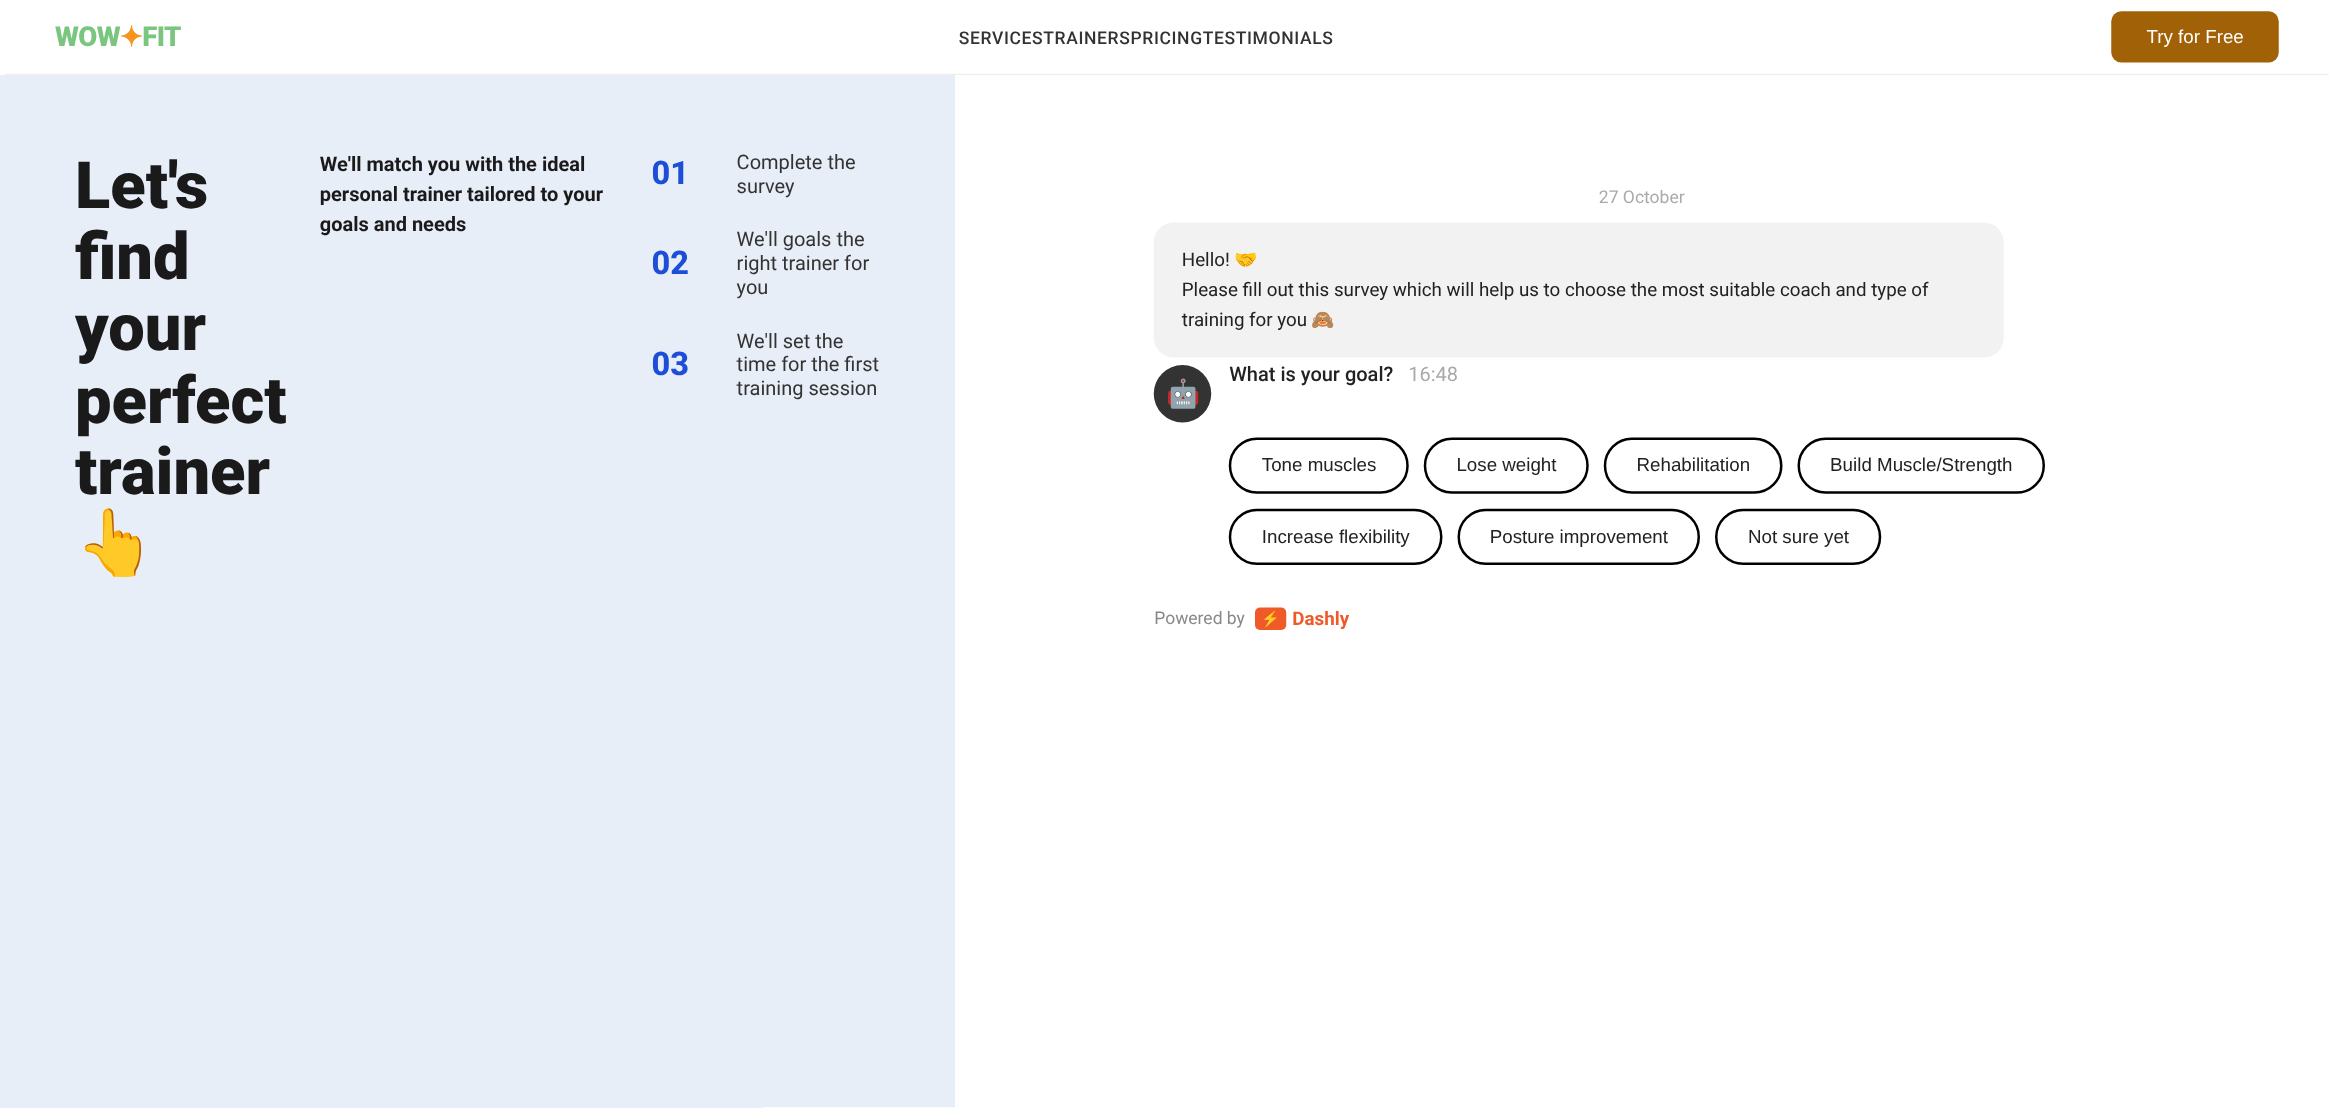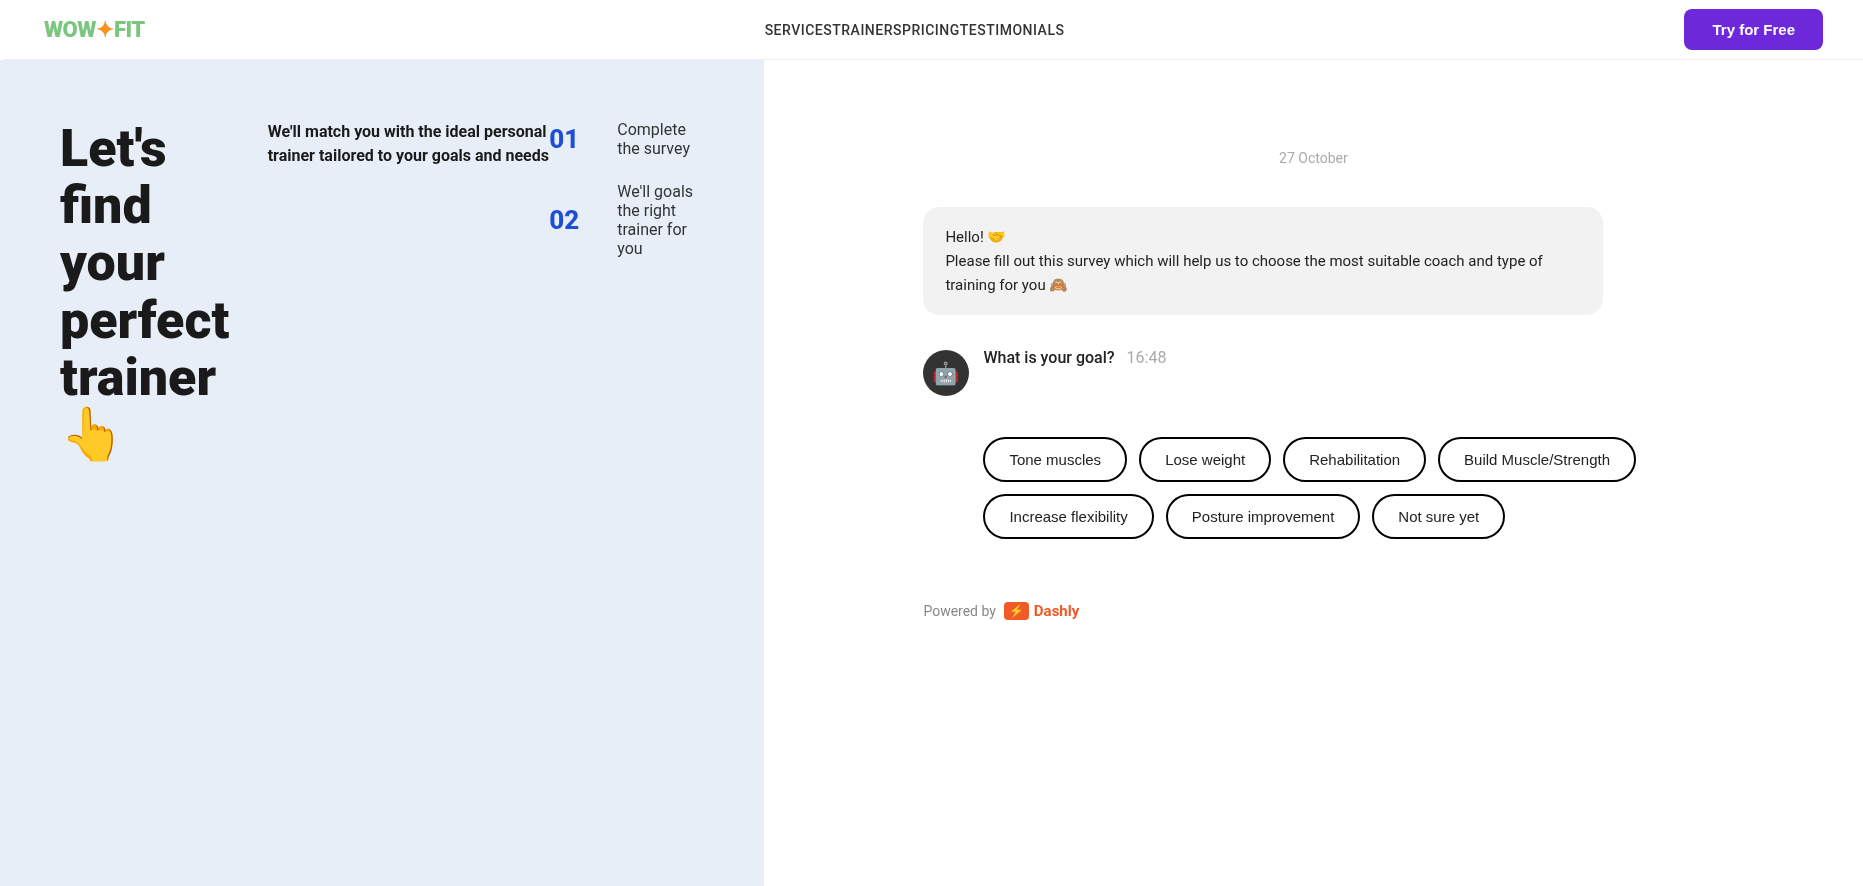--- a/index.html
+++ b/index.html
@@ -14,22 +14,22 @@
       border-bottom: 1px solid #eee;
     }
     .logo {
       font-weight: 900; font-size: 22px; color: #1a1a1a; letter-spacing: -0.5px;
     }
     .logo span { color: #7bc67e; }
     .logo .dot { color: #f7941d; }
     nav ul { display: flex; list-style: none; }
     nav ul li a { text-decoration: none; color: #333; font-size: 14px; font-weight: 500; letter-spacing: 0.5px; }
     .try-free-btn {
-      background: #6d28d9; color: #fff; border: none; border-radius: 8px;
-      padding: 12px 28px; font-size: 15px; font-weight: 700; cursor: pointer; text-align: center;
+      background: #a16207; color: #fff; border: none; border-radius: 8px;
+      padding: 12px 28px; font-size: 15px; font-weight: 400; cursor: pointer; text-align: center;
     }
 
     
     .main-layout {
       display: flex; flex: 1; margin-top: 60px; height: calc(886px - 60px);
     }
 
     
     .left-panel {
       background: #e8eef8; width: 41%; padding: 60px 60px;
@@ -47,21 +47,21 @@
     .step-text { font-size: 16px; color: #333; font-weight: 400; }
 
     
     .right-panel {
       background: #fff; width: 59%; display: flex; flex-direction: column;
       align-items: center; overflow-y: auto; padding: 30px 20px 30px 20px;
     }
 
     
     .chat-container {
-      width: 100%; max-width: 780px; display: flex; flex-direction: column; gap: 33px;
+      width: 100%; max-width: 780px; display: flex; flex-direction: column; gap: 4px;
     }
     .date-label {
       text-align: center; color: #aaa; font-size: 14px; margin-bottom: 8px; margin-top: 60px;
     }
     .chat-bubble-bot {
       background: #f2f2f2; border-radius: 16px; padding: 18px 22px;
       font-size: 15px; line-height: 1.6; color: #222; max-width: 680px; align-self: flex-start;
     }
     .chat-row {
       display: flex; align-items: flex-start; gap: 14px;
@@ -126,20 +126,24 @@
     <p class="hero-subtitle">We'll match you with the ideal personal trainer tailored to your goals and needs</p>
     <div class="steps">
       <div class="step">
         <span class="step-num">01</span>
         <span class="step-text">Complete the survey</span>
       </div>
       <div class="step">
         <span class="step-num">02</span>
         <span class="step-text">We'll goals the right trainer for you</span>
       </div>
+      <div class="step">
+        <span class="step-num">03</span>
+        <span class="step-text">We'll set the time for the first training session</span>
+      </div>
     </div>
   </div>
 
   <div class="right-panel">
     <div class="chat-container">
 
       <div class="date-label">27 October</div>
 
       <div class="chat-bubble-bot">
         Hello! 🤝<br>

